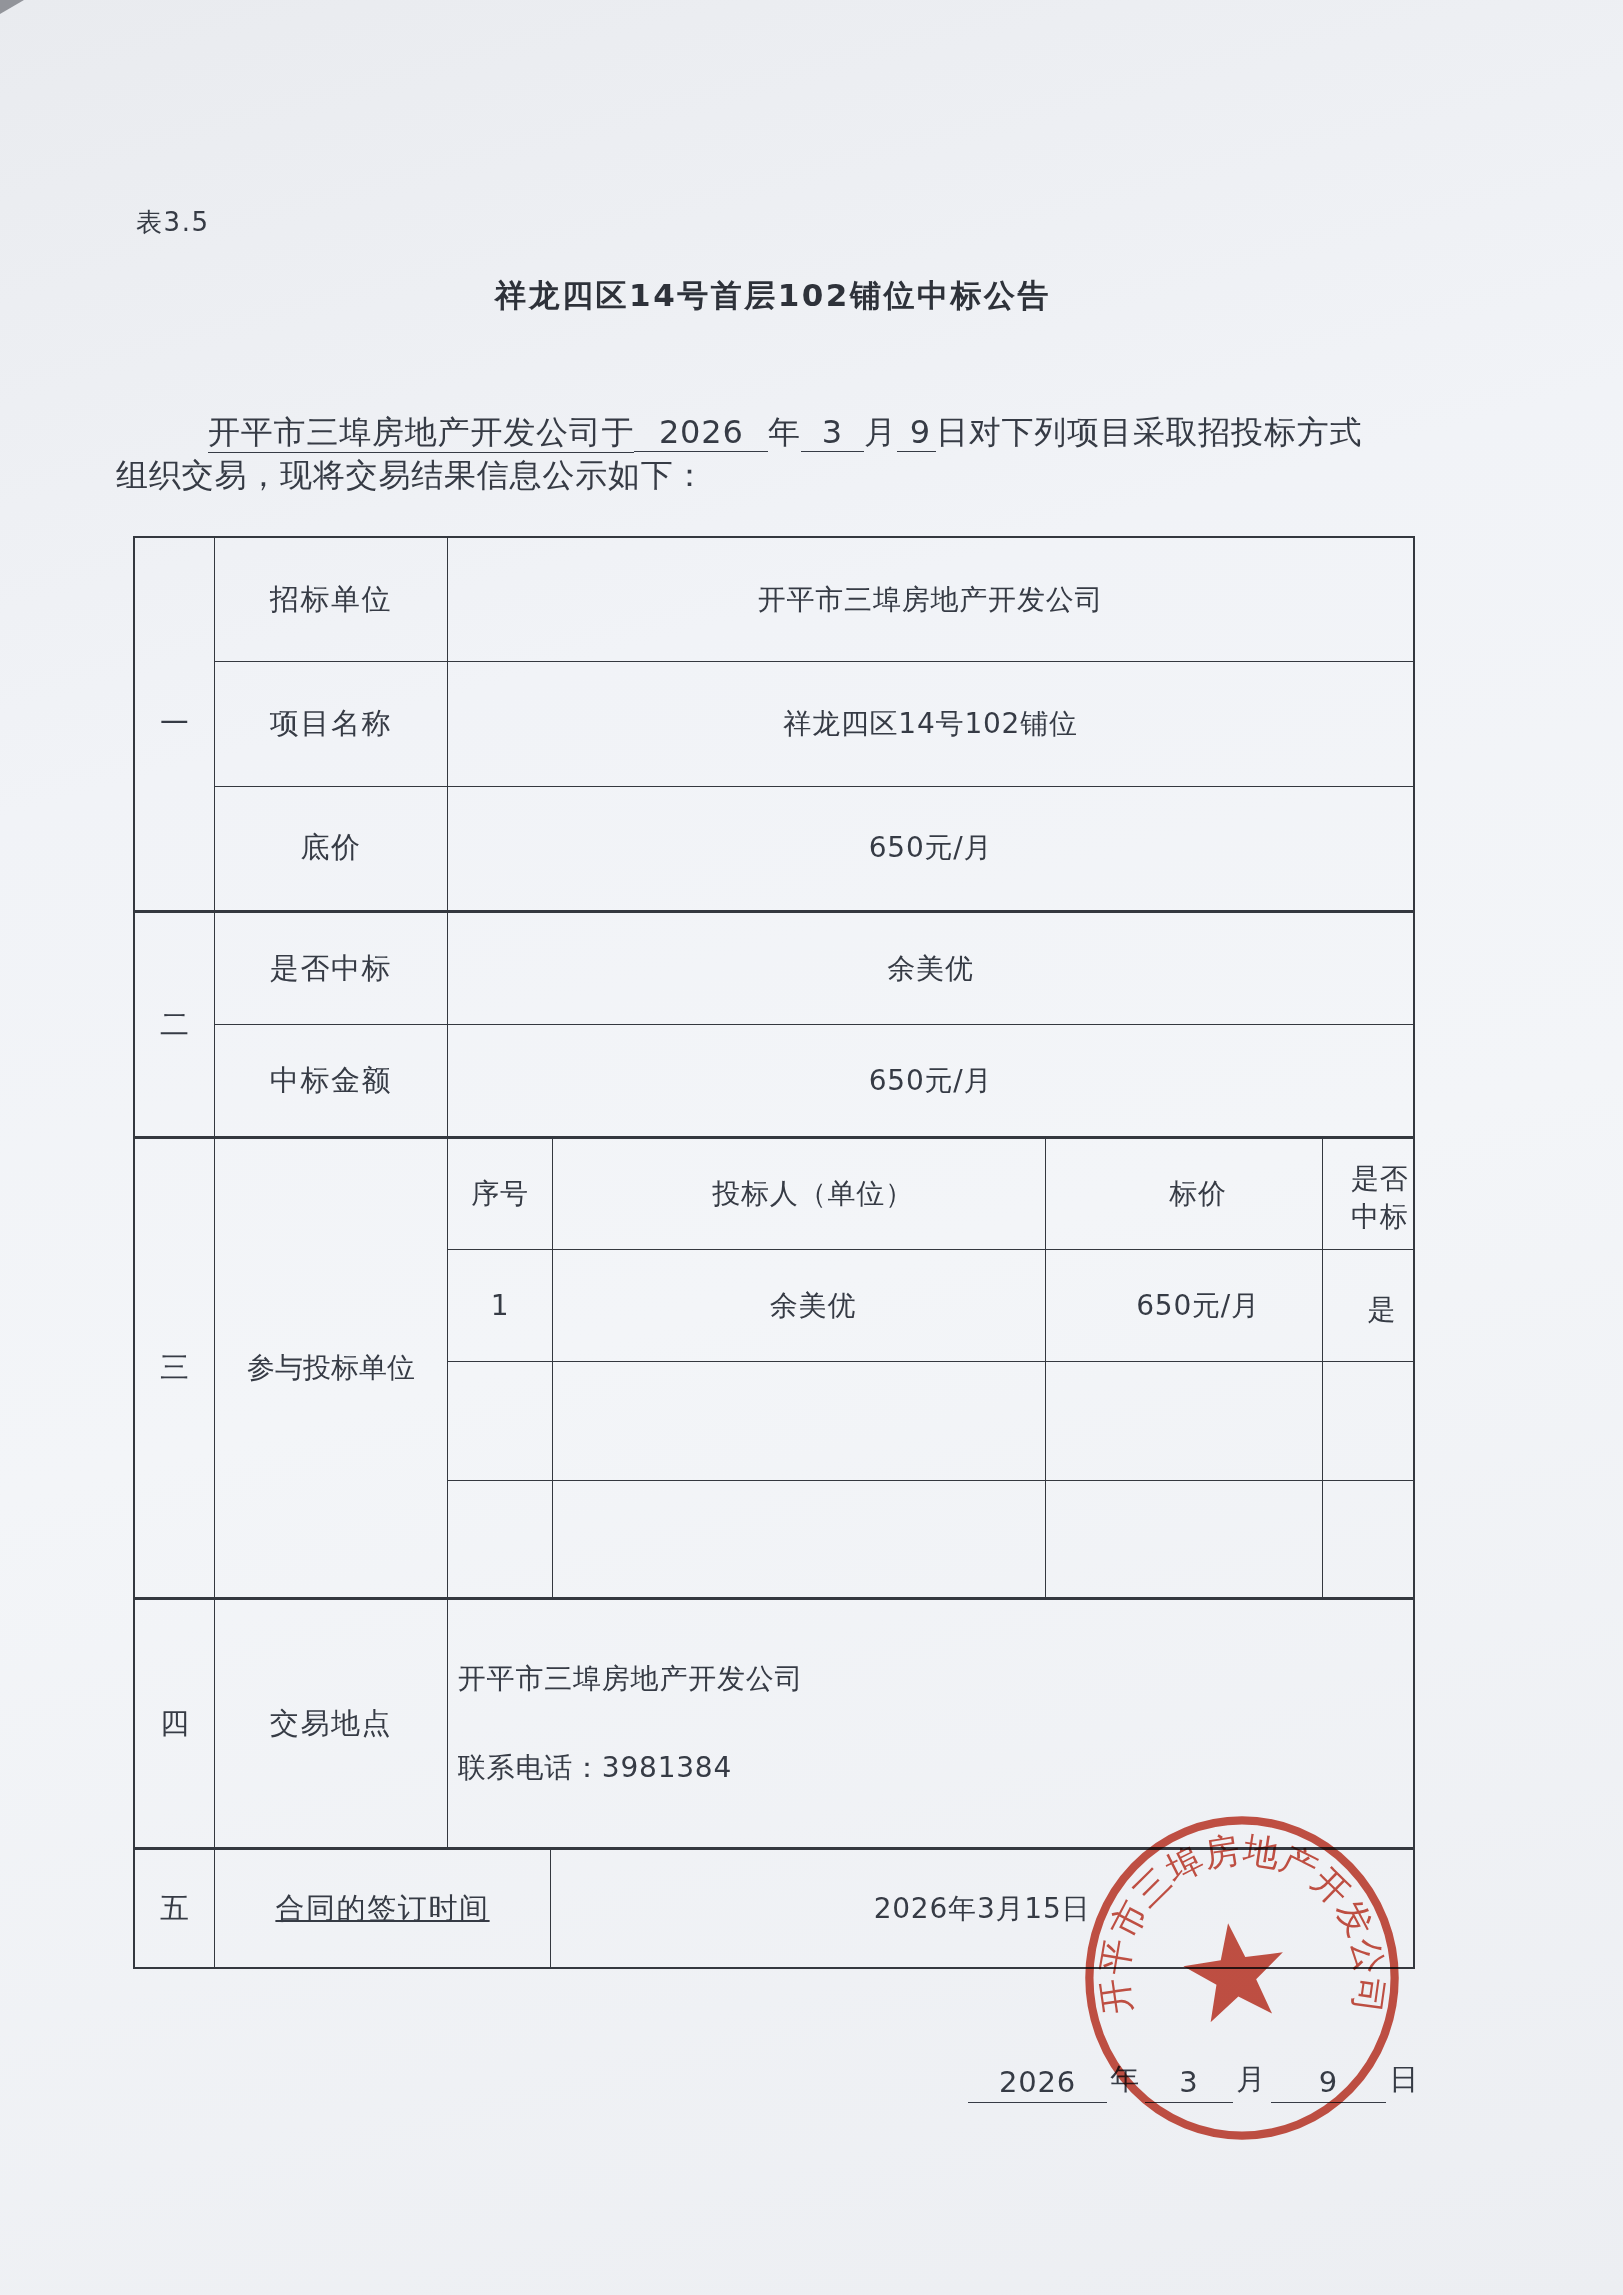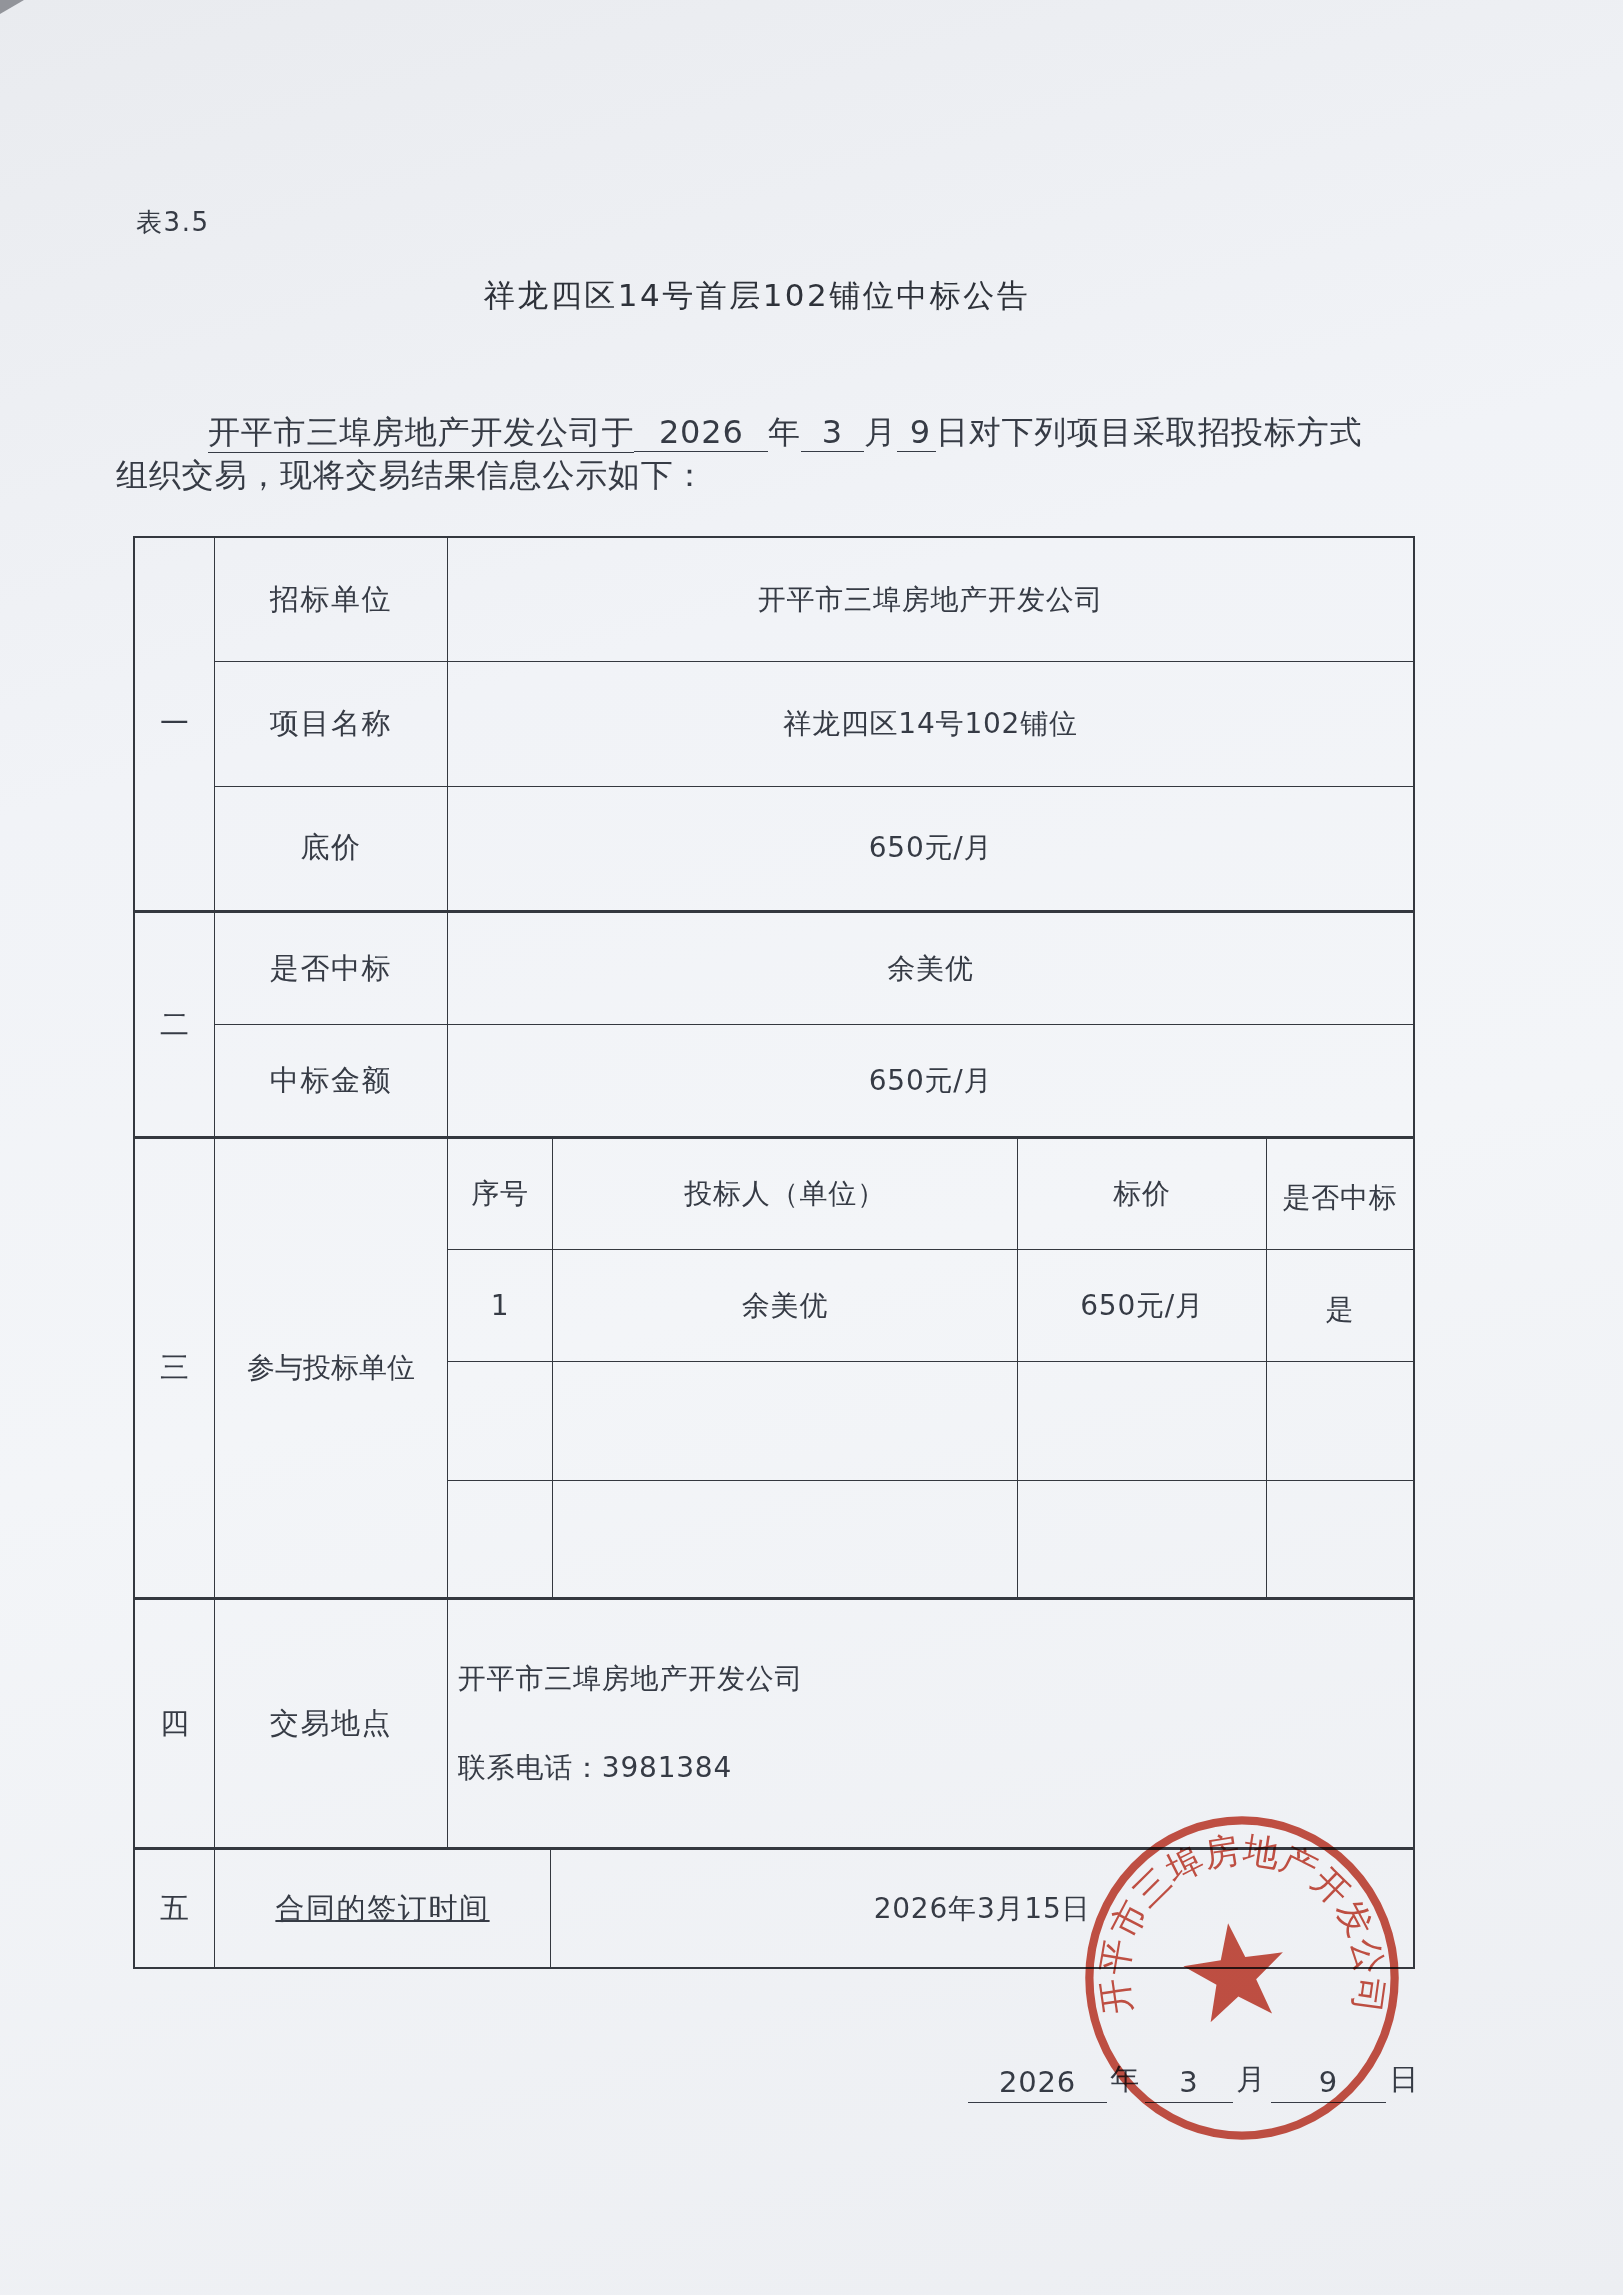--- a/index.html
+++ b/index.html
@@ -20,22 +20,22 @@
   .corner-mark{
     position:absolute;left:0;top:0;width:0;height:0;
     border-left:24.5px solid #4a4d53;border-bottom:14.7px solid transparent;
     opacity:.55;
   }
   .form-label{
     position:absolute;left:136px;top:205px;
     font-size:26px;letter-spacing:1.6px;
   }
   .doc-title{
-    position:absolute;left:116px;top:275px;width:1282px;
-    text-align:center;font-size:31px;font-weight:normal;
+    position:absolute;left:132px;top:275px;width:1282px;
+    text-align:center;font-size:31px;font-weight:bold;
     letter-spacing:2.5px;color:#2e323a;
   }
   .intro{
     position:absolute;left:116px;top:411px;width:1407px;
     font-size:32px;line-height:43px;letter-spacing:0.8px;
     text-indent:92px;
   }
   .intro .u{border-bottom:1.6px solid var(--ink);padding-bottom:0.8px;}
   .intro .sp-year{padding:0 24.5px;}
   .intro .sp-month{padding:0 21px;}
@@ -71,21 +71,21 @@
   .s4{height:250px;}
   .s5{flex:1;}
 
   
   .lab3{
     width:233px;flex:none;border-right:1.6px solid var(--line);
     display:flex;align-items:center;justify-content:center;
     font-size:28px;letter-spacing:0;
   }
   .subtable{flex:1;display:flex;flex-direction:column;}
-  .strow{display:flex;}
+  .strow{display:flex;gap:28px;}
   .strow + .strow{border-top:1.6px solid var(--line);}
   .st-head{height:110px;}
   .st-r1{height:112px;}
   .st-r2{height:119px;}
   .st-r3{flex:1;}
   .sc{display:flex;align-items:center;justify-content:center;letter-spacing:0.8px;}
   .sc-no{width:105px;flex:none;border-right:1.6px solid var(--line);}
   .sc-bidder{width:465px;flex:none;border-right:1.6px solid var(--line);}
   .sc-price{width:249px;flex:none;border-right:1.6px solid var(--line);}
   .sc-won{flex:1;margin-top:8px;}

